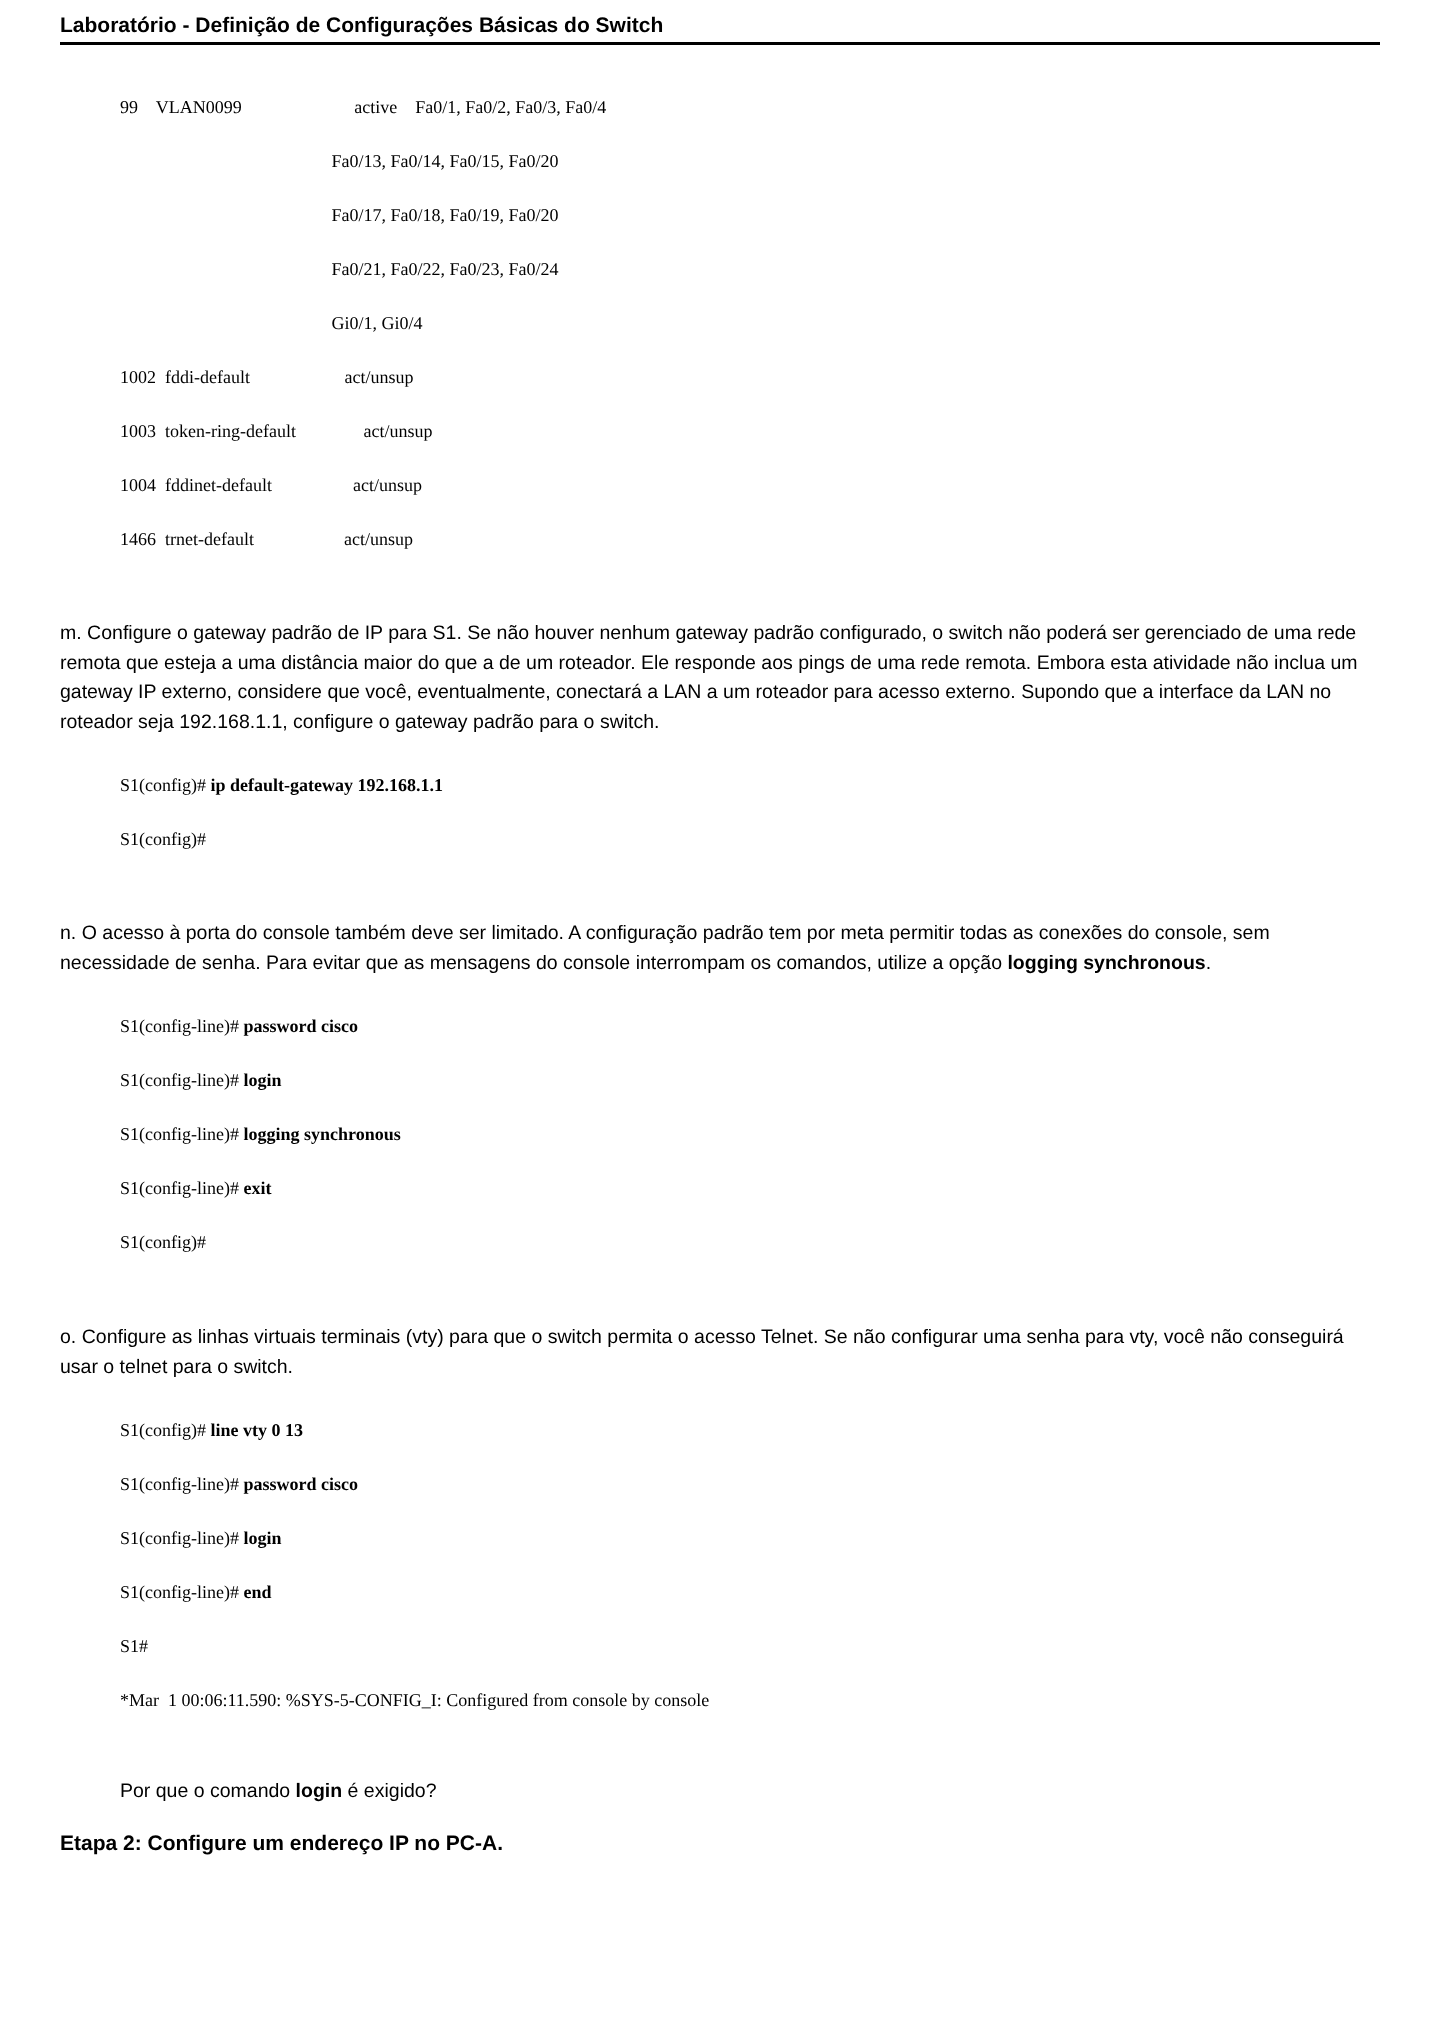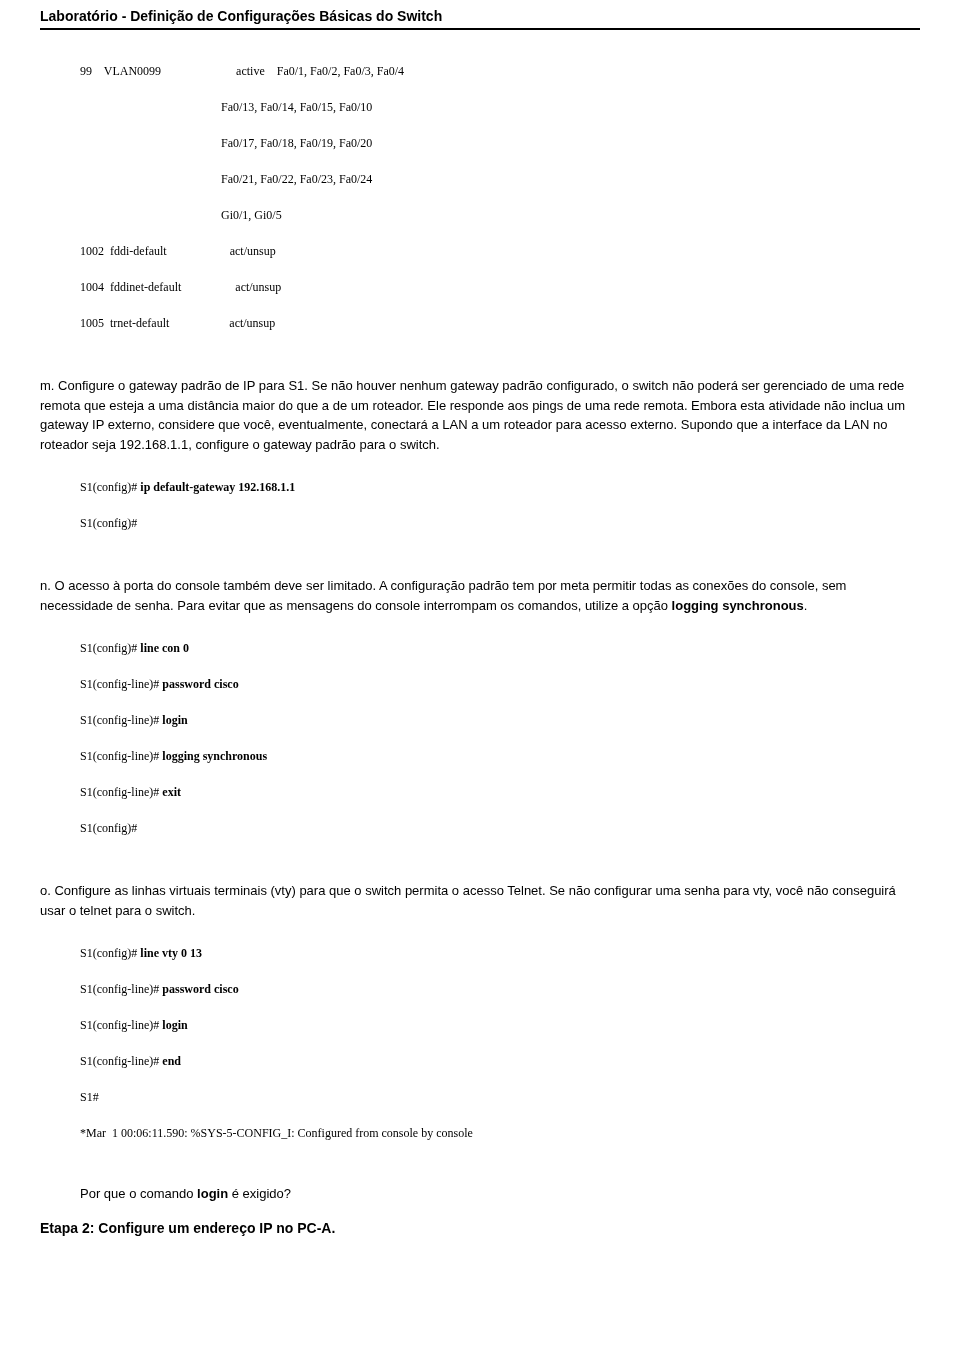--- a/index.html
+++ b/index.html
@@ -57,46 +57,46 @@
 </head>
 <body>
 
 <div class="page-wrapper">
   <div class="header">
     <span class="header-title">Laboratório - Definição de Configurações Básicas do Switch</span>
   </div>
 
   <div class="code-block">
 <span class="code-line">99    VLAN0099                         active    Fa0/1, Fa0/2, Fa0/3, Fa0/4</span>
-<span class="code-line">                                               Fa0/13, Fa0/14, Fa0/15, Fa0/10</span>
+<span class="code-line">                                               Fa0/13, Fa0/14, Fa0/15, Fa0/20</span>
 <span class="code-line">                                               Fa0/17, Fa0/18, Fa0/19, Fa0/20</span>
 <span class="code-line">                                               Fa0/21, Fa0/22, Fa0/23, Fa0/24</span>
-<span class="code-line">                                               Gi0/1, Gi0/5</span>
+<span class="code-line">                                               Gi0/1, Gi0/4</span>
 <span class="code-line">1002  fddi-default                     act/unsup</span>
+<span class="code-line">1003  token-ring-default               act/unsup</span>
 <span class="code-line">1004  fddinet-default                  act/unsup</span>
-<span class="code-line">1005  trnet-default                    act/unsup</span>
+<span class="code-line">1466  trnet-default                    act/unsup</span>
   </div>
 
   <p class="section-letter">
     <span>m.</span>
     <span> Configure o gateway padrão de IP para S1. Se não houver nenhum gateway padrão configurado, o switch não poderá ser gerenciado de uma rede remota que esteja a uma distância maior do que a de um roteador. Ele responde aos pings de uma rede remota. Embora esta atividade não inclua um gateway IP externo, considere que você, eventualmente, conectará a LAN a um roteador para acesso externo. Supondo que a interface da LAN no roteador seja 192.168.1.1, configure o gateway padrão para o switch.</span>
   </p>
 
   <div class="code-block">
 <span class="code-line">S1(config)# <span class="code-bold">ip default-gateway 192.168.1.1</span></span>
 <span class="code-line">S1(config)#</span>
   </div>
 
   <p class="section-letter">
     <span>n.</span>
     <span> O acesso à porta do console também deve ser limitado. A configuração padrão tem por meta permitir todas as conexões do console, sem necessidade de senha. Para evitar que as mensagens do console interrompam os comandos, utilize a opção <strong>logging synchronous</strong>.</span>
   </p>
 
   <div class="code-block">
-<span class="code-line">S1(config)# <span class="code-bold">line con 0</span></span>
 <span class="code-line">S1(config-line)# <span class="code-bold">password cisco</span></span>
 <span class="code-line">S1(config-line)# <span class="code-bold">login</span></span>
 <span class="code-line">S1(config-line)# <span class="code-bold">logging synchronous</span></span>
 <span class="code-line">S1(config-line)# <span class="code-bold">exit</span></span>
 <span class="code-line">S1(config)#</span>
   </div>
 
   <p class="section-letter">
     <span>o.</span>
     <span> Configure as linhas virtuais terminais (vty) para que o switch permita o acesso Telnet. Se não configurar uma senha para vty, você não conseguirá usar o telnet para o switch.</span>

